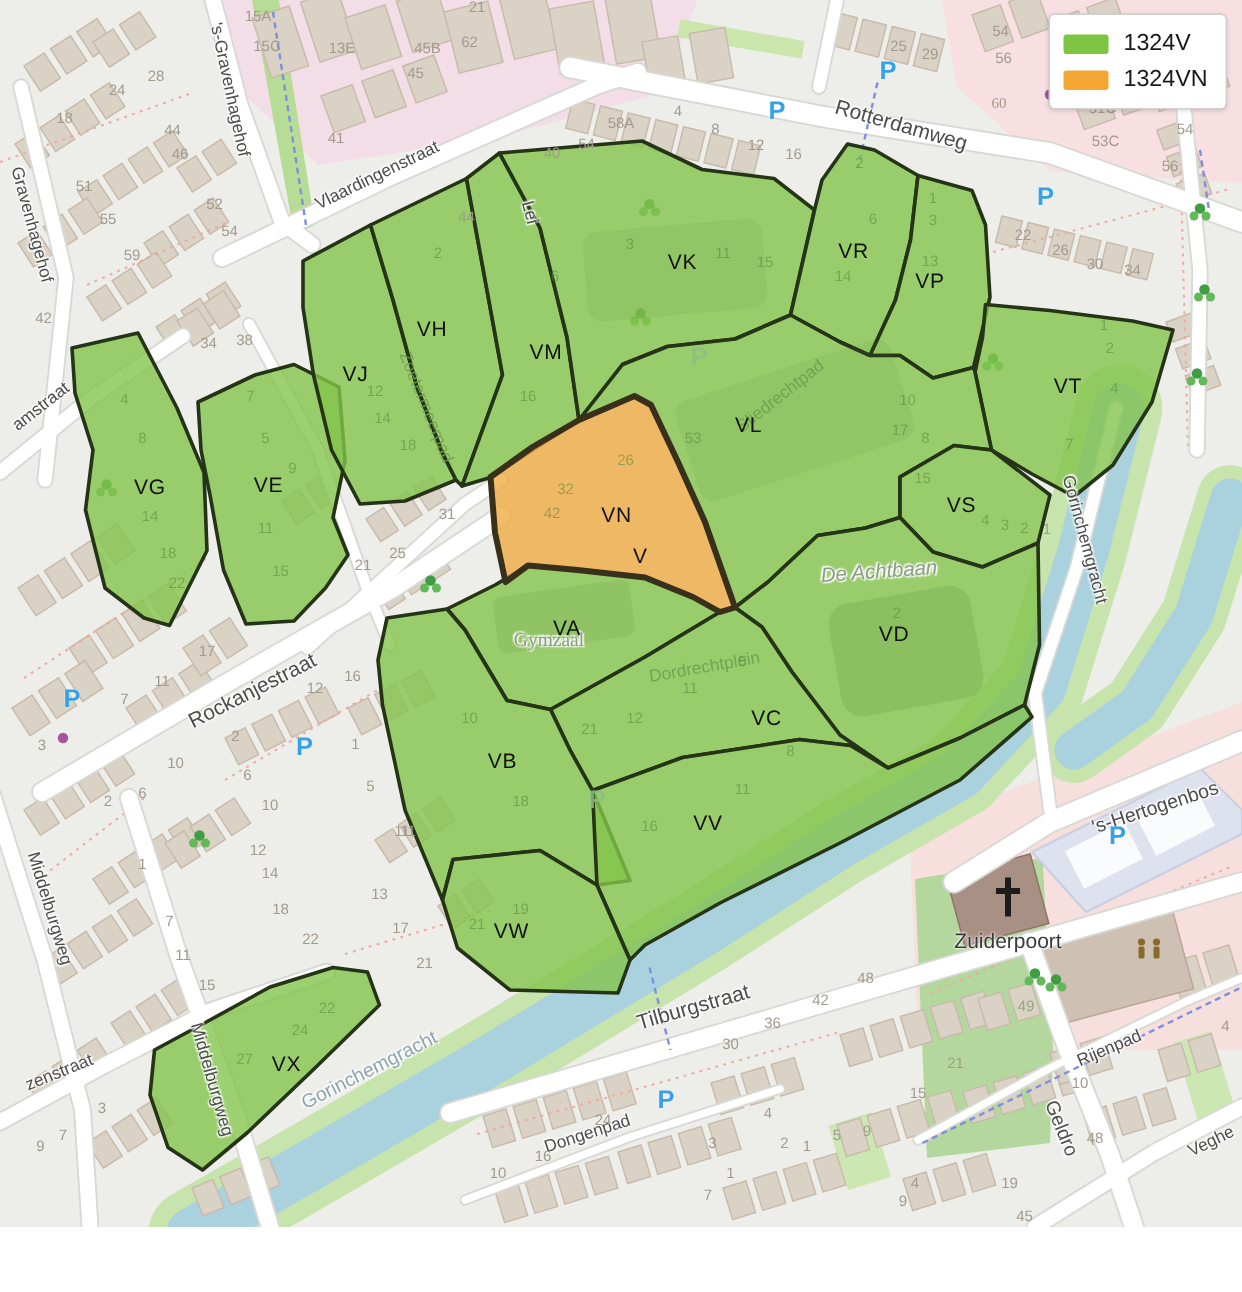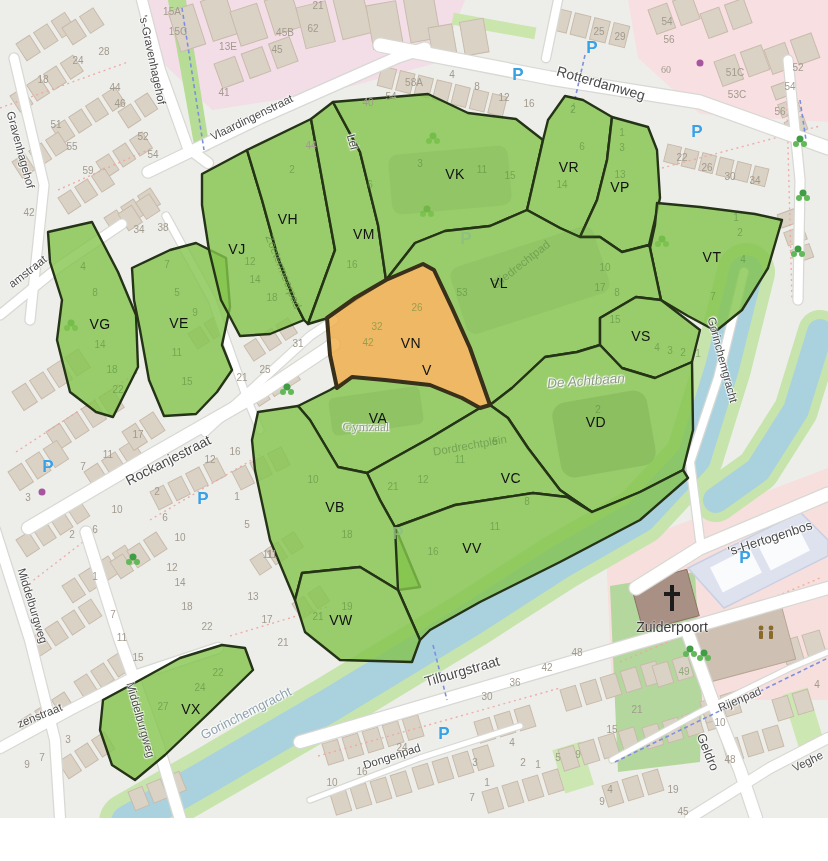--- a/index.html
+++ b/index.html
@@ -581,21 +581,21 @@
       <span class="lbl region" style="left: 641px; top: 336px; --r: 0deg;">VS</span>
       <span class="lbl region" style="left: 378px; top: 418px; --r: 0deg;">VA</span>
       <span class="lbl region" style="left: 596px; top: 422px; --r: 0deg;">VD</span>
       <span class="lbl region" style="left: 511px; top: 478px; --r: 0deg;">VC</span>
       <span class="lbl region" style="left: 335px; top: 507px; --r: 0deg;">VB</span>
       <span class="lbl region" style="left: 472px; top: 548px; --r: 0deg;">VV</span>
       <span class="lbl region" style="left: 341px; top: 620px; --r: 0deg;">VW</span>
       <span class="lbl region" style="left: 191px; top: 709px; --r: 0deg;">VX</span>
       <span class="lbl hn" style="left: 172px; top: 12px; --r: 0deg;">15A</span>
       <span class="lbl hn" style="left: 178px; top: 32px; --r: 0deg;">15C</span>
-      <span class="lbl hn" style="left: 228px; top: 33px; margin-top: 14px; --r: 0deg;">13E</span>
+      <span class="lbl hn" style="left: 228px; top: 33px; --r: 0deg;">13E</span>
       <span class="lbl hn" style="left: 285px; top: 33px; --r: 0deg;">45B</span>
       <span class="lbl hn" style="left: 313px; top: 29px; --r: 0deg;">62</span>
       <span class="lbl hn" style="left: 277px; top: 50px; --r: 0deg;">45</span>
       <span class="lbl hn" style="left: 224px; top: 93px; --r: 0deg;">41</span>
       <span class="lbl hn" style="left: 78px; top: 61px; --r: 0deg;">24</span>
       <span class="lbl hn" style="left: 104px; top: 52px; --r: 0deg;">28</span>
       <span class="lbl hn" style="left: 43px; top: 80px; --r: 0deg;">18</span>
       <span class="lbl hn" style="left: 115px; top: 88px; --r: 0deg;">44</span>
       <span class="lbl hn" style="left: 120px; top: 104px; --r: 0deg;">46</span>
       <span class="lbl hn" style="left: 56px; top: 125px; --r: 0deg;">51</span>
@@ -747,16 +747,26 @@
       <span class="lbl picon" style="left: 592px; top: 47px; --r: 0deg;">P</span>
       <span class="lbl picon" style="left: 697px; top: 131px; --r: 0deg;">P</span>
       <span class="lbl picon" style="left: 48px; top: 466px; --r: 0deg;">P</span>
       <span class="lbl picon" style="left: 203px; top: 498px; --r: 0deg;">P</span>
       <span class="lbl picon" style="left: 444px; top: 733px; --r: 0deg;">P</span>
       <span class="lbl picon" style="left: 745px; top: 557px; --r: 0deg;">P</span>
       <span class="lbl picon pale" style="left: 466px; top: 238px; --r: 0deg;">P</span>
       <span class="lbl picon pale" style="left: 398px; top: 533px; --r: 0deg;">P</span>
     </div>
 
+  <div class="legend">
+    <div class="legend-row">
+      <span class="swatch" style="background: rgb(125, 197, 66);"></span>
+      <span class="legend-label">1324V</span>
+    </div>
+    <div class="legend-row">
+      <span class="swatch" style="background: rgb(245, 167, 51);"></span>
+      <span class="legend-label">1324VN</span>
+    </div>
+  </div>
 
   <div class="caption">
   </div>
 </div>
 
 </body></html>

